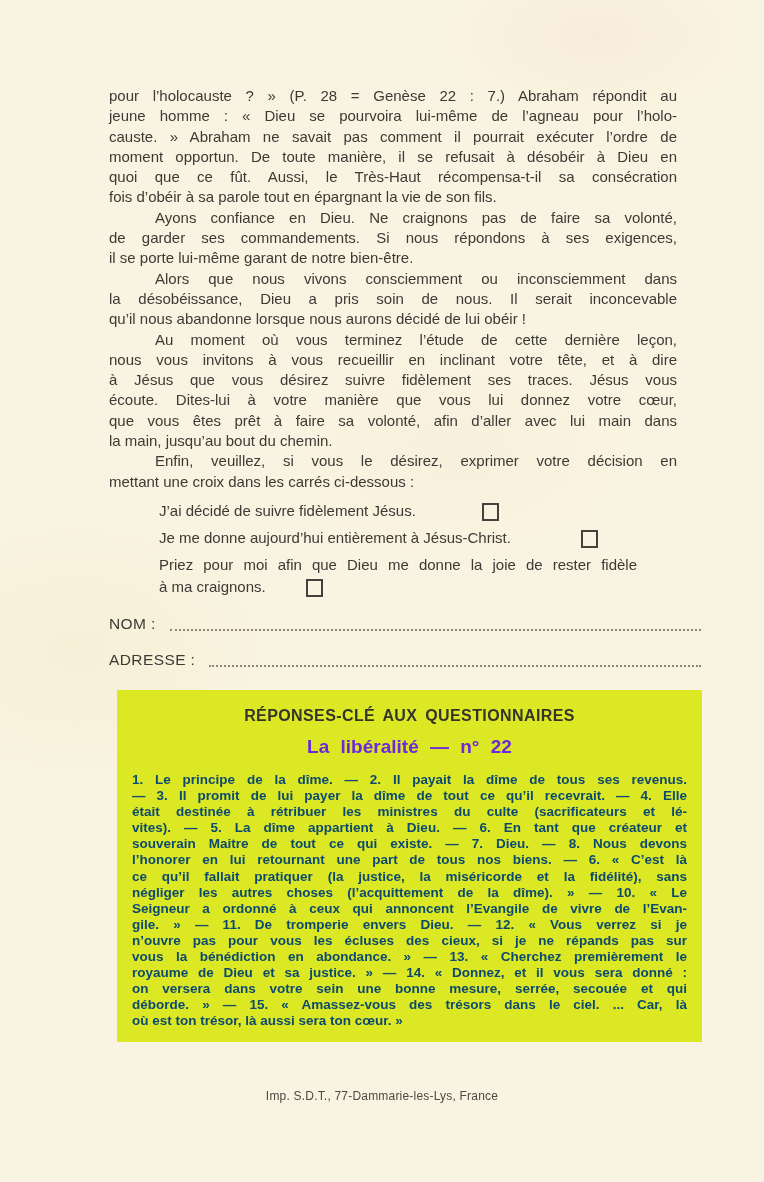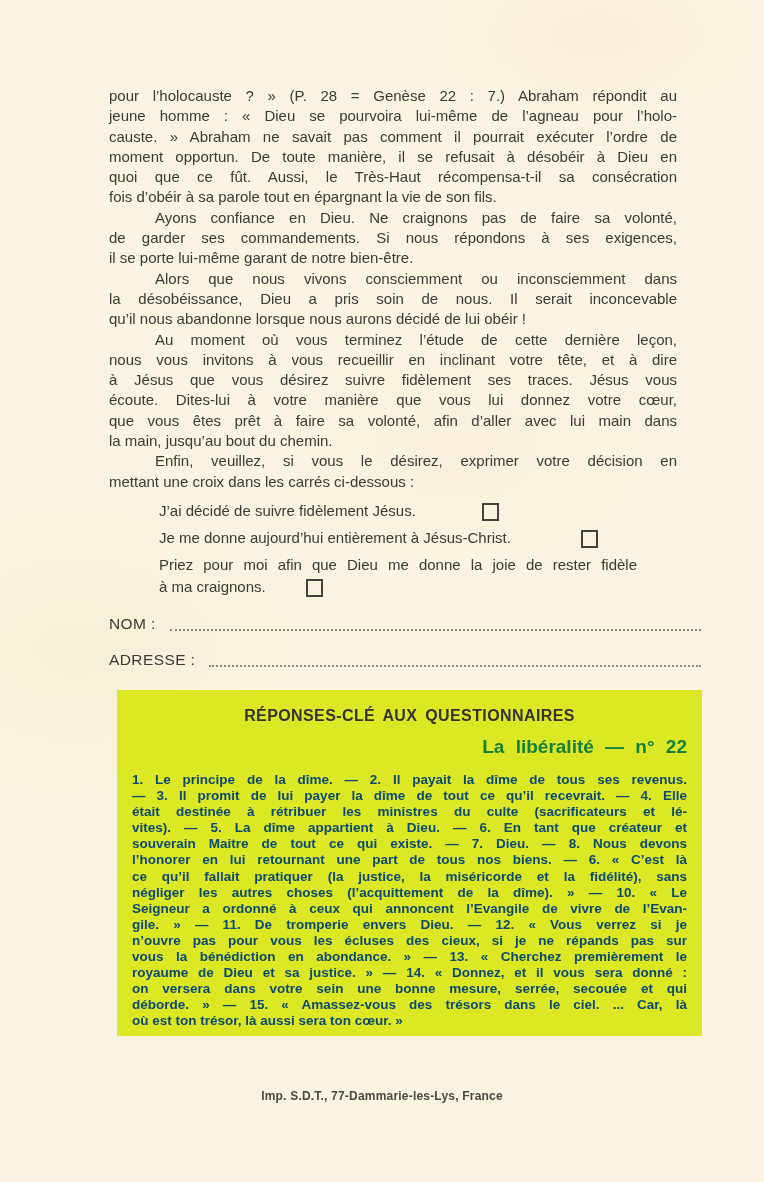--- a/index.html
+++ b/index.html
@@ -38,37 +38,37 @@
   .form{margin-top:13px;width:592px;font-size:15.5px;}
   .form-row{display:flex;align-items:flex-end;height:22px;margin-bottom:14px;}
   .form-label{flex:none;letter-spacing:0.4px;}
   .leader{flex:1;margin-left:14px;margin-bottom:2px;border-bottom:2px dotted #8e8574;height:0;}
   
   .panel{
     box-sizing:border-box;
     margin-top:21px;margin-left:8px;
     width:585px;
     background:#dde825;
-    padding:17px 15px 7px 15px;
+    padding:17px 15px 13px 15px;
   }
   .panel-title{
     margin:0;text-align:center;
     font-size:16px;font-weight:bold;color:#35342a;
     letter-spacing:0.4px;word-spacing:3px;
   }
   .panel-subtitle{
-    margin:11px 0 0 0;text-align:right;
-    font-size:19px;font-weight:bold;color:#15803d;
+    margin:11px 0 0 0;text-align:center;
+    font-size:19px;font-weight:bold;color:#6d28d9;
     word-spacing:6px;
   }
   .panel-body{margin-top:14px;font-size:13.5px;font-weight:bold;line-height:16.1px;color:#0c4a6e;}
   
   .footer{
     position:absolute;left:0;top:1089px;width:764px;
-    text-align:center;font-size:12px;font-weight:bold;
+    text-align:center;font-size:12px;font-weight:normal;
     letter-spacing:0.2px;color:#4a4942;
   }
 </style>
 </head>
 <body>
 
 <div class="page">
   <div class="content">
 
     <section class="body-text" id="body-text">

